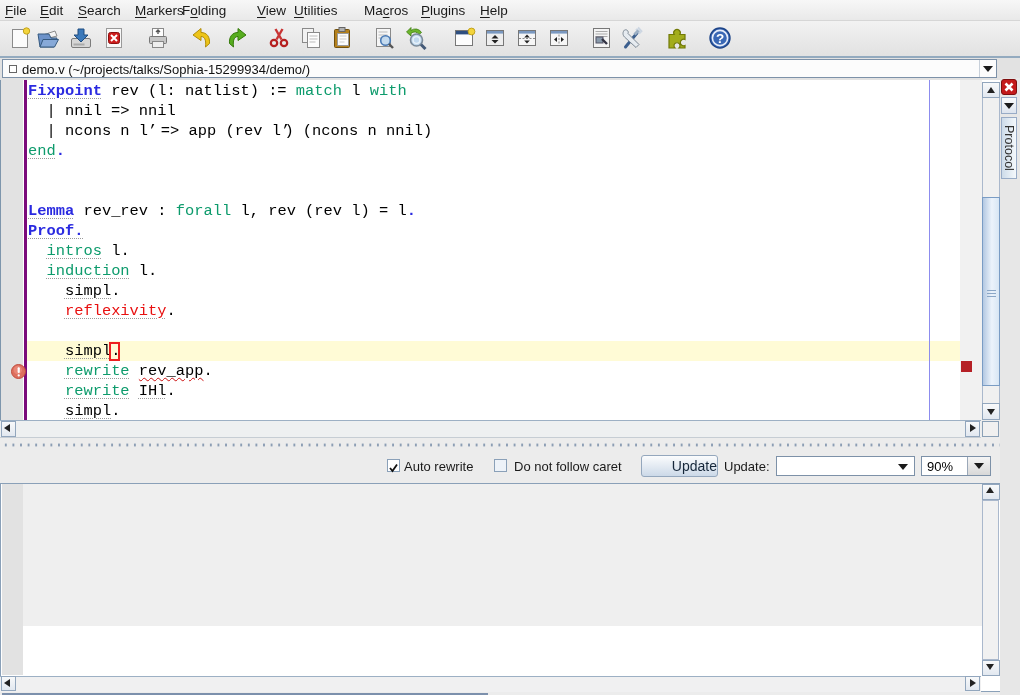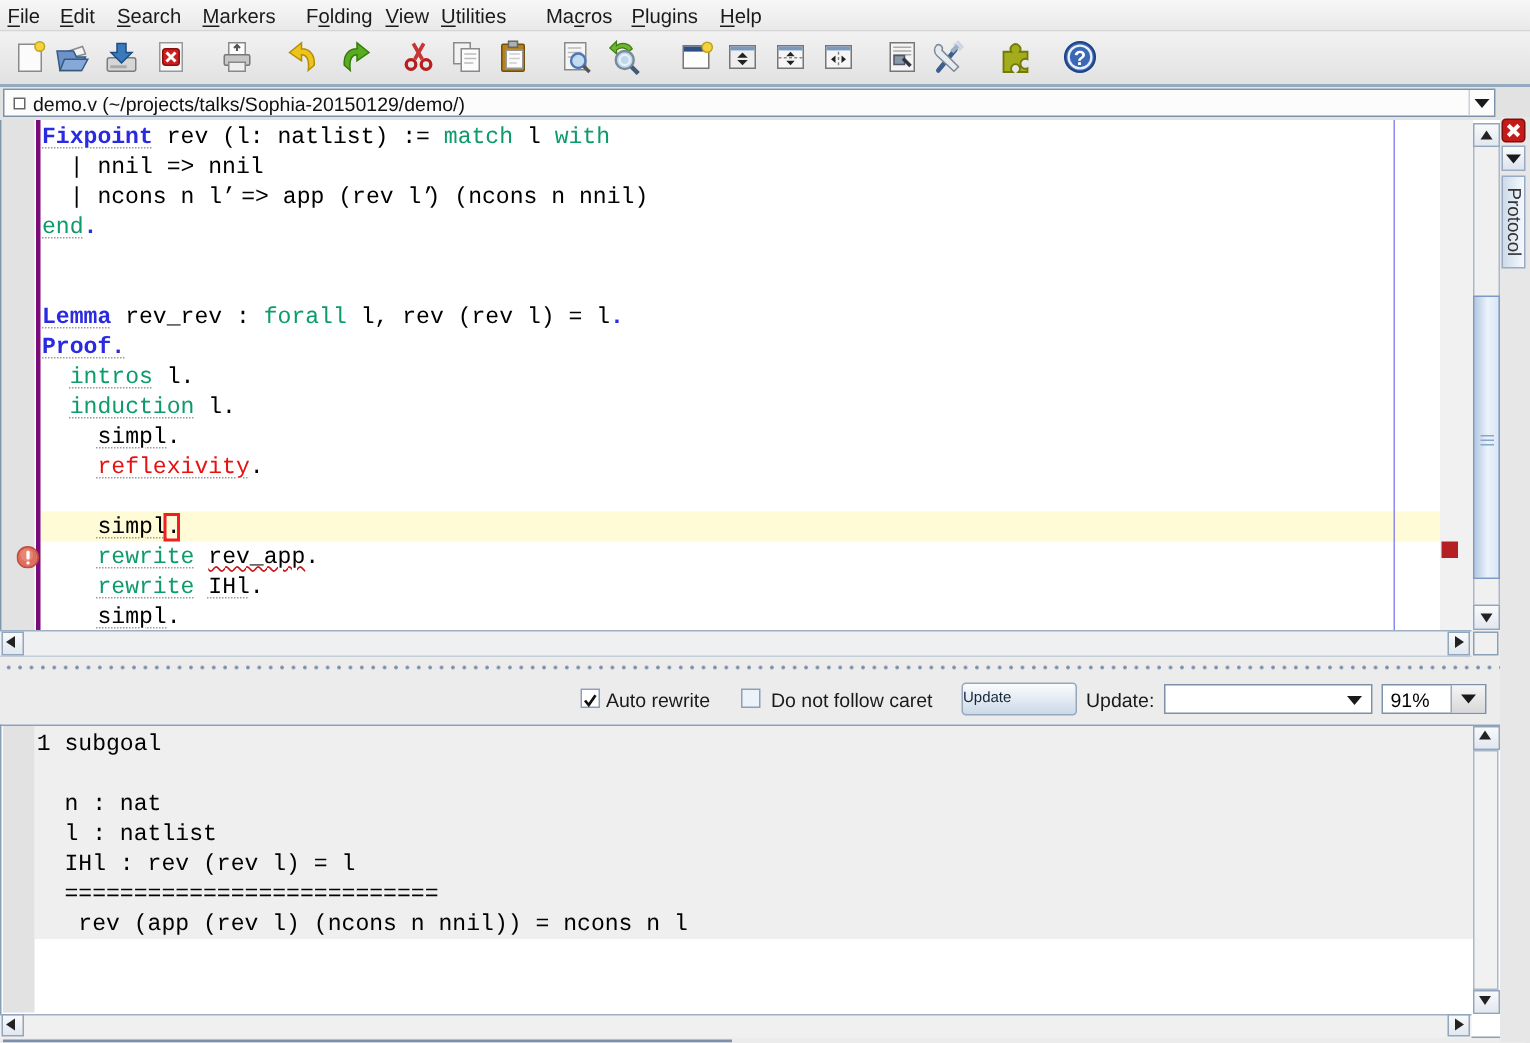--- a/index.html
+++ b/index.html
@@ -52,21 +52,21 @@
 #evsb .grip{position:absolute;left:4px;top:92px;width:9px;height:1px;background:#8aa6c6;box-shadow:0 3px #8aa6c6,0 6px #8aa6c6}
 
 #ehsb{left:0;top:420px;width:981px;height:18px;background:#eef0f1;border-top:1px solid #9db0c4;border-bottom:1px solid #c6cdd4}
 .corner{position:absolute;background:#f0f0f0;border:1px solid #8aa0b6}
 
 #splitter{left:0;top:442px;width:1020px;height:5px;background-image:radial-gradient(circle,#7e92ac 1px,transparent 1.4px);background-size:7.6px 5px;background-position:2px 0.5px}
 
 #controls{left:0;top:449px;width:1020px;height:33px;background:#ececec}
 .cb{position:absolute;width:13px;height:13px;background:#fff;border:1px solid #8aa0b8;top:10px}
 .lbl{position:absolute;font-size:13px;color:#1a1a1a;top:10px}
-#updatebtn{position:absolute;left:641px;top:6px;width:77px;height:22px;background:linear-gradient(#fbfcfd,#ccd9e8);border:1px solid #94a7bd;border-radius:3px;font-size:10px;color:#16273a;text-align:left;line-height:20px}
+#updatebtn{position:absolute;left:641px;top:6px;width:77px;height:22px;background:linear-gradient(#fbfcfd,#ccd9e8);border:1px solid #94a7bd;border-radius:3px;font-size:14px;color:#16273a;text-align:right;line-height:20px}
 #searchcombo{position:absolute;left:776px;top:7px;width:139px;height:20px;background:#fff;border:1px solid #7d91a8}
 #zoomcombo{position:absolute;left:921px;top:7px;width:70px;height:20px;background:#fff;border:1px solid #7d91a8}
 #zoombtn{position:absolute;right:0;top:0;width:23px;height:18px;background:linear-gradient(#f5f5f5,#d8d8d8);border-left:1px solid #9ba8b8}
 
 #goalpane{left:0;top:483px;width:1000px;height:209px;background:#fff;border:1px solid #8aa0b8;border-right:none}
 #ggutter{position:absolute;left:1px;top:0;width:21px;height:191px;background:#e2e2e2}
 #ggray{position:absolute;left:22px;top:0;width:959px;height:142px;background:#efefef}
 #goaltext{position:absolute;left:23.5px;top:2px;height:140px;font-family:"Liberation Mono",monospace;font-size:15.4px;line-height:20px;white-space:pre;color:#000}
 #gvsb{left:982px;top:484px;width:18px;height:192px}
 #gvsb .track{position:absolute;left:0;top:16px;width:17px;height:160px;background:#f1f1f1;border:1px solid #aab8cc}
@@ -77,21 +77,21 @@
 #xbtn{position:absolute;left:1px;top:1px;width:16px;height:16px;background:#c41a1a;border:1px solid #7e0d0d;border-radius:3px;color:#fff;font-weight:bold;font-size:11px;text-align:center;line-height:14px}
 #dbtn{position:absolute;left:1px;top:19px;width:16px;height:17px;background:linear-gradient(#fafbfc,#dde4ee);border:1px solid #98abc6}
 #ptab{position:absolute;left:1px;top:39px;width:16px;height:62px;background:linear-gradient(90deg,#cddbe9,#f5f9fc);border:1px solid #98abc6;writing-mode:vertical-rl;font-size:12.5px;color:#333;text-align:center;line-height:14px}
 </style></head>
 <body>
 <div class="abs" id="menubar">
 <span style="left:5px"><u>F</u>ile</span>
 <span style="left:40px"><u>E</u>dit</span>
 <span style="left:78px"><u>S</u>earch</span>
 <span style="left:135px"><u>M</u>arkers</span>
-<span style="left:204px">F<u>o</u>lding</span>
+<span style="left:182px">F<u>o</u>lding</span>
 <span style="left:257px"><u>V</u>iew</span>
 <span style="left:294px"><u>U</u>tilities</span>
 <span style="left:364px">Ma<u>c</u>ros</span>
 <span style="left:421px"><u>P</u>lugins</span>
 <span style="left:480px"><u>H</u>elp</span>
 </div>
 <div class="abs" id="toolbar">
 <svg style="left:8px" width="24" height="24">
       <rect x="4.5" y="3.5" width="15" height="18" fill="#fbfbfb" stroke="#8a8a8a"></rect>
       <circle cx="18.5" cy="5" r="3.2" fill="#f3d43c" stroke="#c3a31d"></circle>
@@ -194,21 +194,21 @@
 <svg style="left:708px" width="26" height="24">
       <circle cx="12" cy="12" r="10" fill="#3a68b5" stroke="#1d4488" stroke-width="1.4"></circle>
       <circle cx="12" cy="12" r="7.6" fill="none" stroke="#e8eefa" stroke-width="1.6"></circle>
       <text x="12" y="17" font-family="Liberation Sans,sans-serif" font-size="13.5" font-weight="bold" fill="#fff" text-anchor="middle">?</text>
     </svg>
 </div>
 <div class="abs" id="tbline"></div>
 <div class="abs" id="bufrow">
   <div id="bufcombo">
     <div class="sq"></div>
-    <div class="txt">demo.v (~/projects/talks/Sophia-20150129/demo/)</div>
+    <div class="txt">demo.v (~/projects/talks/Sophia-15299934/demo/)</div>
     <div id="bufarrow">
         <div class="tri-d" style="left:3px;top:6px"></div>
       </div>
   </div>
 </div>
 <div class="abs" id="editor">
   <div class="abs" id="curline"></div>
   <div class="abs" id="gutter"></div>
     <div class="abs" id="eborder"></div>
   <div class="abs" id="purple"></div>
@@ -254,30 +254,29 @@
       </svg></div>
   <div class="lbl" style="left:404px">Auto rewrite</div>
   <div class="cb" style="left:494px;background:#edf2f8"></div>
   <div class="lbl" style="left:514px">Do not follow caret</div>
   <div id="updatebtn">Update</div>
   <div class="lbl" style="left:724px">Update:</div>
   <div id="searchcombo">
       <div class="tri-d" style="right:6px;top:7px"></div>
     </div>
   <div id="zoomcombo">
-      <span style="position:absolute;left:5px;top:2px;font-size:13px">91%</span>
+      <span style="position:absolute;left:5px;top:2px;font-size:13px">90%</span>
     <div id="zoombtn">
         <div class="tri-d" style="left:6px;top:6px"></div>
       </div>
   </div>
 </div>
 <div class="abs" id="goalpane">
   <div id="ggray"></div>
   <div id="ggutter"></div>
-  <div id="goaltext"><div>1 subgoal</div><div></div><div>  n : nat</div><div>  l : natlist</div><div>  IHl : rev (rev l) = l</div><div>  ===========================</div><div>   rev (app (rev l) (ncons n nnil)) = ncons n l</div></div>
 </div>
 <div class="abs" id="gvsb">
   <div class="sbbtn" style="left:0;top:0;width:18px;height:16px">
       <div class="tri-up" style="left:3px;top:2px"></div>
     </div>
   <div class="track"></div>
   <div class="sbbtn" style="left:0;top:176px;width:18px;height:16px">
       <div class="tri-dn" style="left:3px;top:3px"></div>
     </div>
 </div>

